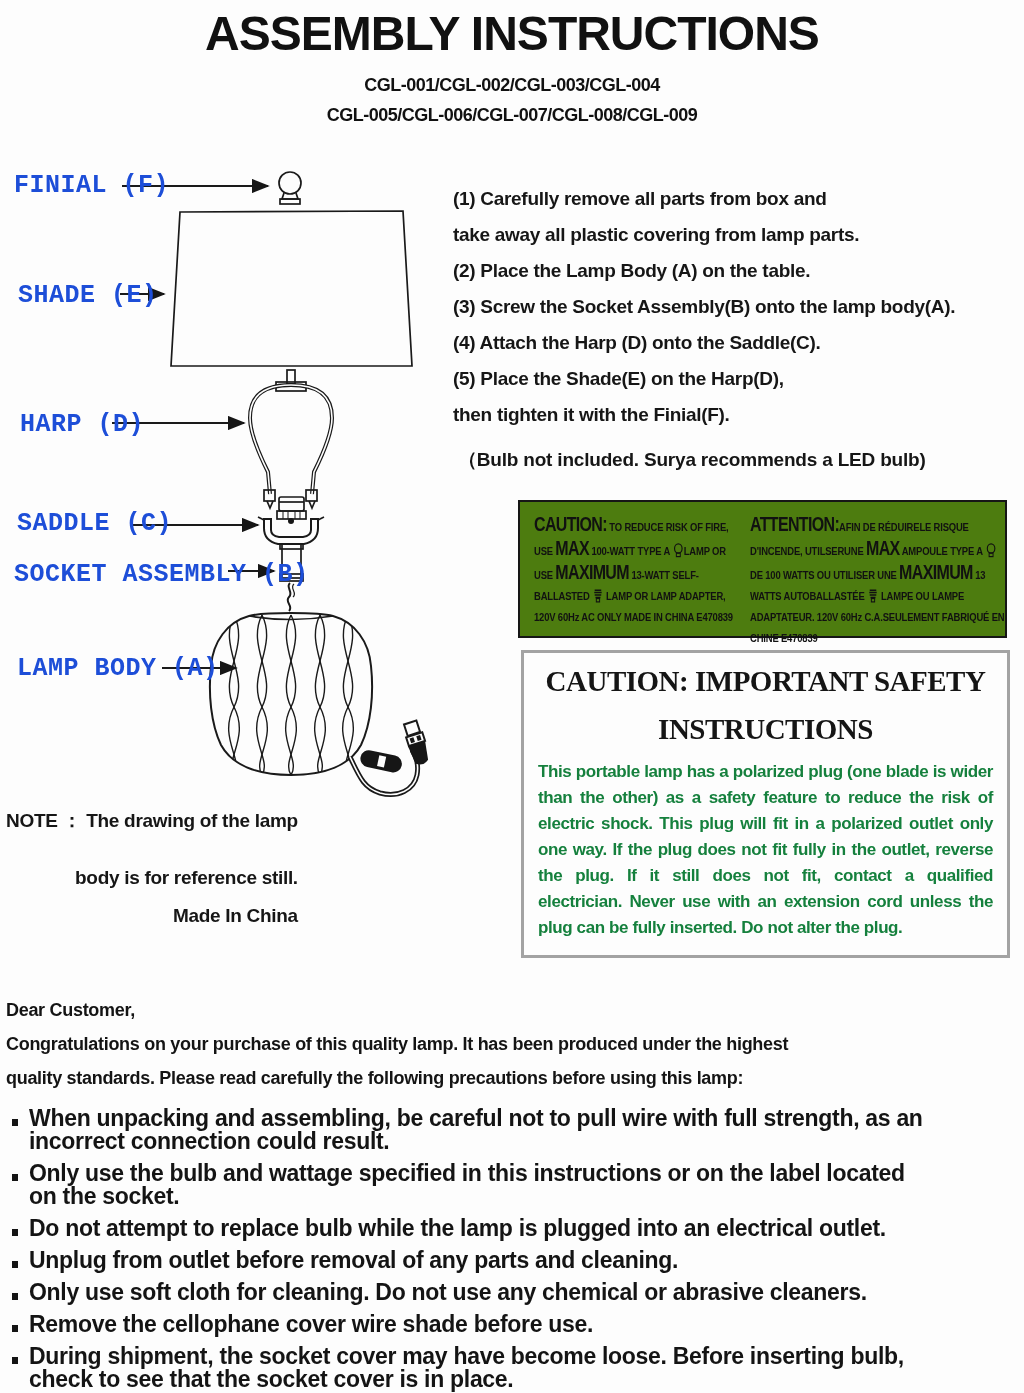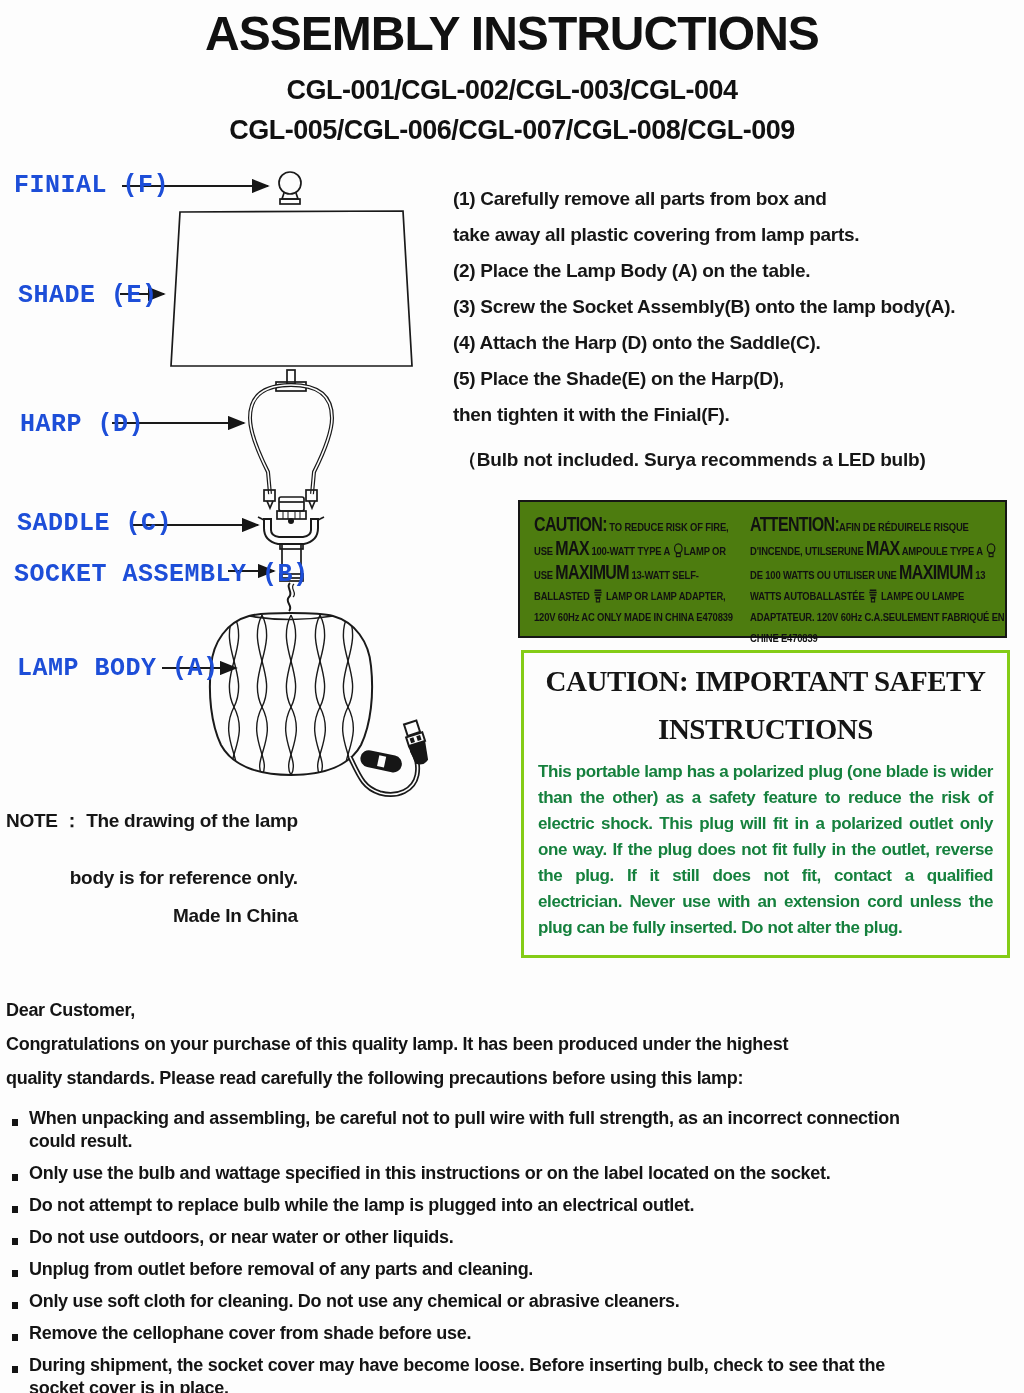--- a/index.html
+++ b/index.html
@@ -6,21 +6,21 @@
   html,body { margin:0; padding:0; background:#e8e8e8; }
   .page {
     position:relative; width:1024px; height:1393px; margin:0 auto;
     background:#fdfdfd; color:#161616; overflow:hidden;
     font-family:"Liberation Sans", sans-serif;
   }
 
   
   .header { position:absolute; top:6px; left:0; width:100%; text-align:center; }
   .title  { font-size:48px; font-weight:bold; letter-spacing:-1px; color:#111; }
-  .models { font-size:27px; font-weight:bold; letter-spacing:-0.5px; margin-top:9px; color:#111; }
+  .models { font-size:18px; font-weight:bold; letter-spacing:-0.5px; margin-top:9px; color:#111; }
   .models.m1 { margin-top:14px; }
 
   
   .diagram-svg { position:absolute; left:0; top:160px; width:460px; height:660px; }
   .dlabel {
     position:absolute; font-family:Liberation Mono, monospace; font-weight:bold;
     font-size:25px; letter-spacing:0.5px; white-space:nowrap; color:#1d4ed8;
   }
   .lbl-finial { left:14px;  top:171px; }
   .lbl-shade  { left:18px;  top:281px; }
@@ -51,21 +51,21 @@
     transform:scaleX(0.82); transform-origin:0 0; color:#111;
   }
   .c-en { left:14px;  width:250px; }
   .c-fr { left:230px; width:318px; }
   .cbig { font-size:19.5px; letter-spacing:-0.8px; }
   .bulb-svg { display:inline-block; vertical-align:-3px; margin:0 1px; }
 
   
   .safety-box {
     position:absolute; left:521px; top:650px; width:489px; height:308px;
-    border:3px solid #84cc16; background:#fdfdfd;
+    border:3px solid #a3a3a3; background:#fdfdfd;
   }
   .safety-title {
     font-family:"Liberation Serif", serif; font-weight:bold; font-size:29px;
     text-align:center; margin-top:12px; letter-spacing:-0.5px; color:#151515;
   }
   .safety-title.t2 { margin-top:15px; }
   .safety-body {
     margin:13px 14px 0 14px; font-size:17px; font-weight:bold;
     text-align:justify; line-height:26px; letter-spacing:-0.4px; color:#15803d;
   }
@@ -76,21 +76,21 @@
   .note .n2 { margin-top:33px; }
   .note .n3 { margin-top:16px; }
 
   
   .customer { position:absolute; left:6px; top:1000px; width:1014px; font-weight:bold; color:#141414; }
   .greeting { font-size:18px; letter-spacing:-0.3px; }
   .intro    { font-size:18px; letter-spacing:-0.3px; margin-top:13px; }
   .precautions { margin-top:18px; width:924px; padding:0; list-style:none; }
   .p-item {
     position:relative; padding-left:23px; margin-bottom:9px;
-    font-size:18px; line-height:23px; letter-spacing:-0.3px;
+    font-size:23px; line-height:23px; letter-spacing:-0.3px;
   }
   .bullet { position:absolute; left:6px; top:12px; width:6px; height:7px; background:#141414; }
 </style>
 </head>
 <body>
 
 <div class="page">
 
   <div class="header">
     <div class="title">ASSEMBLY INSTRUCTIONS</div>
@@ -244,21 +244,21 @@
   </div>
 
   <div class="safety-box">
     <div class="safety-title">CAUTION: IMPORTANT SAFETY</div>
     <div class="safety-title t2">INSTRUCTIONS</div>
     <div class="safety-body">This portable lamp has a polarized plug (one blade is wider than the other) as a safety feature to reduce the risk of electric shock. This plug will fit in a polarized outlet only one way. If the plug does not fit fully in the outlet, reverse the plug. If it still does not fit, contact a qualified electrician. Never use with an extension cord unless the plug can be fully inserted. Do not alter the plug.</div>
   </div>
 
   <div class="note">
     <div class="n1">NOTE ： The drawing of the lamp</div>
-    <div class="n2">body is for reference only.</div>
+    <div class="n2">body is for reference still.</div>
     <div class="n3">Made In China</div>
   </div>
 
   <div class="customer">
     <div class="greeting">Dear Customer,</div>
     <div class="intro">Congratulations on your purchase of this quality lamp. It has been produced under the highest</div>
     <div class="intro">quality standards. Please read carefully the following precautions before using this lamp:</div>
     <ul class="precautions">
 
         <li class="p-item">
@@ -269,38 +269,34 @@
         <li class="p-item">
           <span class="bullet"></span>
           <span>Only use the bulb and wattage specified in this instructions or on the label located on the socket.</span>
         </li>
 
         <li class="p-item">
           <span class="bullet"></span>
           <span>Do not attempt to replace bulb while the lamp is plugged into an electrical outlet.</span>
         </li>
 
-        <li class="p-item">
-          <span class="bullet"></span>
-          <span>Do not use outdoors, or near water or other liquids.</span>
-        </li>
 
         <li class="p-item">
           <span class="bullet"></span>
           <span>Unplug from outlet before removal of any parts and cleaning.</span>
         </li>
 
         <li class="p-item">
           <span class="bullet"></span>
           <span>Only use soft cloth for cleaning. Do not use any chemical or abrasive cleaners.</span>
         </li>
 
         <li class="p-item">
           <span class="bullet"></span>
-          <span>Remove the cellophane cover from shade before use.</span>
+          <span>Remove the cellophane cover wire shade before use.</span>
         </li>
 
         <li class="p-item">
           <span class="bullet"></span>
           <span>During shipment, the socket cover may have become loose. Before inserting bulb, check to see that the socket cover is in place.</span>
         </li>
       </ul>
   </div>
 
 </div>

